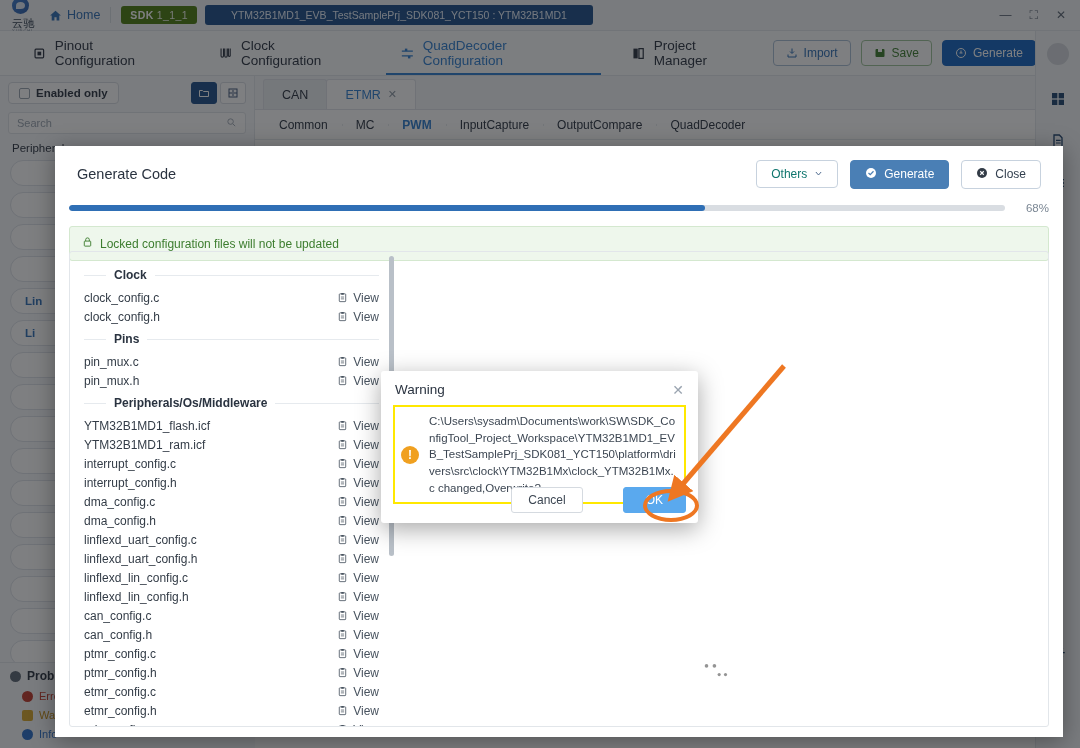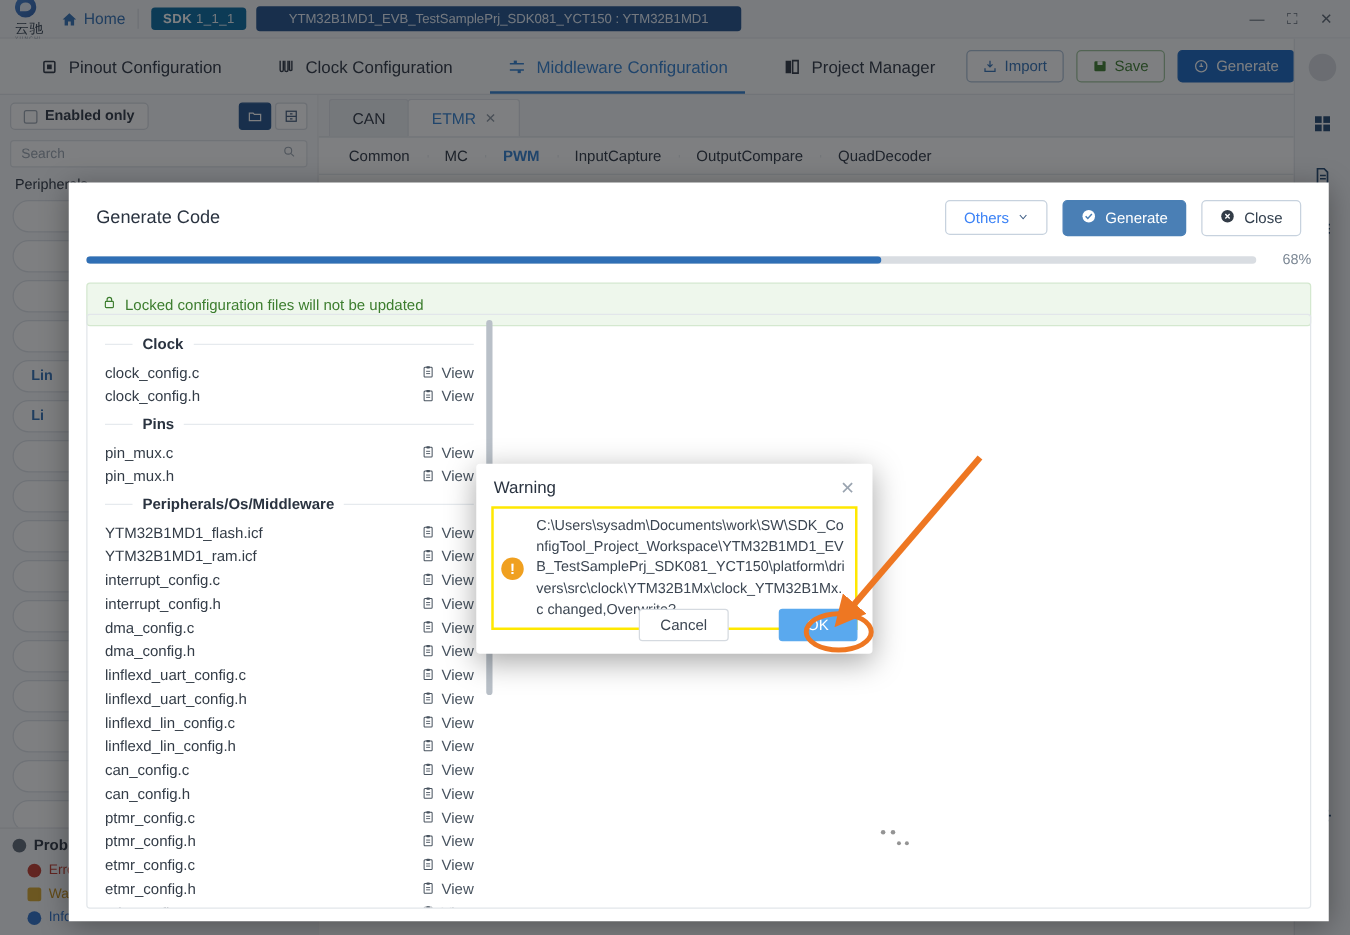--- a/index.html
+++ b/index.html
@@ -56,21 +56,21 @@
     font-size: 11px; color: #2b3a4a; letter-spacing: .5px; line-height: 1;
   }
   .logo-cn small { display: block; font-size: 4px; letter-spacing: 1px; color: #7a8796; }
   .home-link {
     display: flex; align-items: center; gap: 5px;
     margin-left: 14px;
     color: #2f6fb5; font-size: 12.5px;
   }
   .tb-sep { width:1px; height:16px; background:#d8dde3; margin:0 10px; }
   .sdk-badge {
-    background: #0369a1; color: #fff;
+    background: #4d7c0f; color: #fff;
     font-size: 10.5px; font-weight: bold;
     padding: 3px 9px; border-radius: 3px;
     letter-spacing: .4px;
   }
   .sdk-badge .ver { font-weight: normal; opacity:.9; margin-left:3px;}
   .proj-badge {
     background: #1d4f8a; color: #e8f0fa;
     font-size: 10.5px;
     padding: 4px 26px; border-radius: 3px;
     margin-left: 8px;
@@ -245,21 +245,21 @@
     position:relative;
     height: 56px;
     display:flex; align-items:center;
     padding: 0 22px;
   }
   .gm-title { font-size:14.5px; color:#2a3340; }
   .gm-actions { margin-left:auto; display:flex; align-items:center; gap:12px; }
   .gm-btn {
     display:flex; align-items:center; gap:7px;
     font-size:12px; padding:6px 14px; border-radius:4px; cursor:pointer;
-    border:1px solid #c7d2de; background:#fff; color:#3b82f6;
+    border:1px solid #c7d2de; background:#fff; color:#0f766e;
   }
   .gm-btn.primary { background:#4a7fb5; border-color:#4a7fb5; color:#fff; }
   .gm-btn.close { color:#33404f; }
   .gm-progress-wrap {
     position:relative;
     margin: 0 14px 0 14px;
     display:flex; align-items:center; gap:10px;
   }
   .gm-bar {
     flex:1 1 auto; height:6px; border-radius:3px; background:#d9dde2; overflow:hidden;
@@ -425,21 +425,21 @@
           <path d="M5 4 v12 a2 2 0 0 0 4 0 V4 M11 4 v12 a2 2 0 0 0 4 0 V4 M17 4 v12 a2 2 0 0 0 3 0 V4" fill="none" stroke="#2a3340" stroke-width="1.8"></path>
         </svg>
         <span>Clock Configuration</span>
       </div>
       <div class="nav-tab active">
         <svg class="nav-ico" viewBox="0 0 24 24">
           <path d="M3 8 h18 M3 16 h18" stroke="#2f7fd0" stroke-width="2"></path>
           <rect x="8" y="4" width="4" height="4" fill="#2f7fd0"></rect>
           <rect x="13" y="16" width="4" height="4" fill="#2f7fd0"></rect>
         </svg>
-        <span>Middleware Configuration</span>
+        <span>QuadDecoder Configuration</span>
       </div>
       <div class="nav-tab">
         <svg class="nav-ico" viewBox="0 0 24 24">
           <path d="M4 4 h7 v16 H4 Z" fill="#2a3340"></path>
           <path d="M13 4 h7 v16 h-7 Z" fill="none" stroke="#2a3340" stroke-width="2"></path>
         </svg>
         <span>Project Manager</span>
       </div>
 
       <div class="nav-actions">

